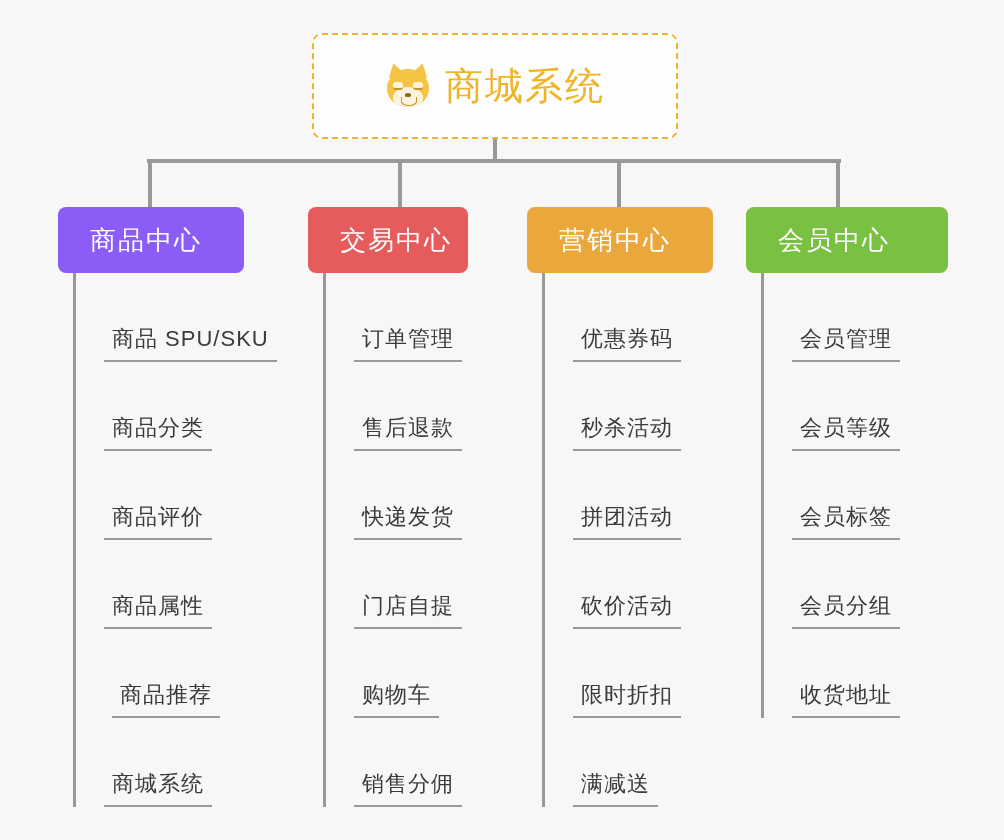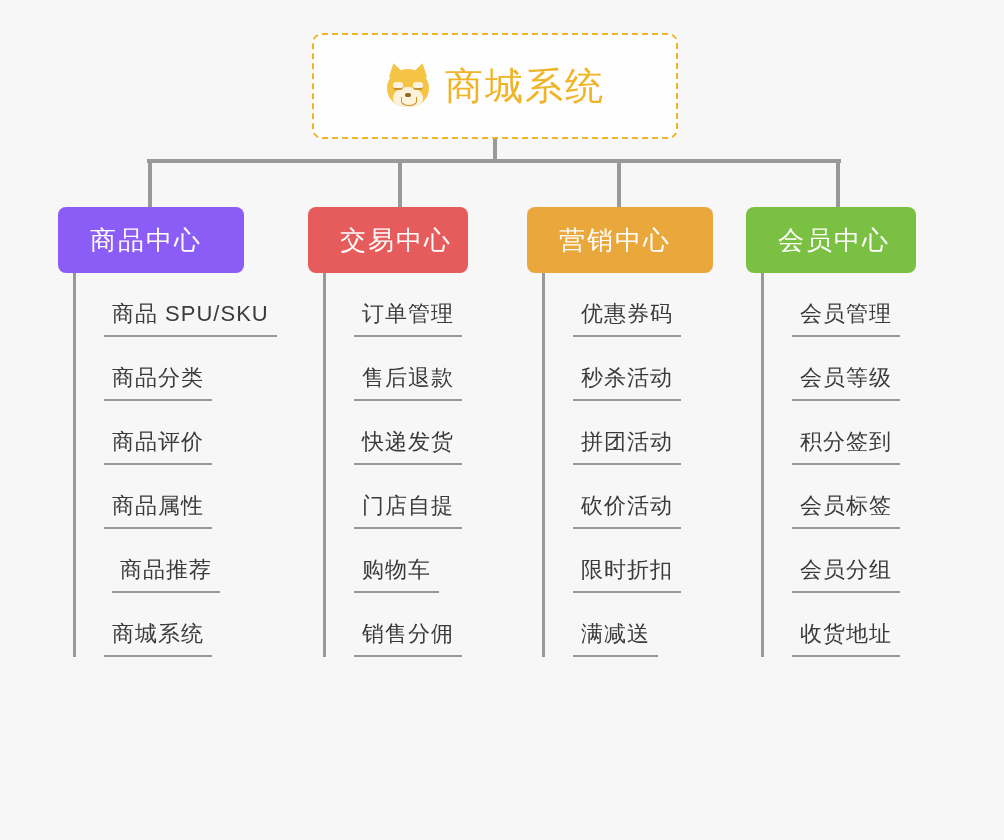--- a/index.html
+++ b/index.html
@@ -158,21 +158,21 @@
     letter-spacing: 2px;
   }
   .branch-body {
     position: relative;
     margin-left: 15px;
     padding-left: 0;
     border-left: 3px solid #999999;
   }
   .leaf {
     position: relative;
-    height: 64px;
+    height: 89px;
     box-sizing: border-box;
   }
   .leaf-inner {
     position: absolute;
     left: 28px;
     bottom: 0;
     padding: 0 8px 6px 8px;
     font-size: 22px;
     color: #3b3b3b;
     white-space: nowrap;
@@ -273,30 +273,27 @@
           </div>
           <div class="leaf">
             <div class="leaf-inner" style="border-bottom-color: rgb(153, 153, 153);">限时折扣</div>
           </div>
           <div class="leaf">
             <div class="leaf-inner" style="border-bottom-color: rgb(153, 153, 153);">满减送</div>
           </div>
         </div>
       </div>
       <div class="branch" style="left: 746px; width: 186px;">
-        <div class="branch-card" style="background: rgb(122, 193, 67); width: 170px;">会员中心</div>
+        <div class="branch-card" style="background: rgb(122, 193, 67); width: 202px;">会员中心</div>
         <div class="branch-body" style="border-left-color: rgb(153, 153, 153);">
           <div class="leaf">
             <div class="leaf-inner" style="border-bottom-color: rgb(153, 153, 153);">会员管理</div>
           </div>
           <div class="leaf">
             <div class="leaf-inner" style="border-bottom-color: rgb(153, 153, 153);">会员等级</div>
-          </div>
-          <div class="leaf">
-            <div class="leaf-inner" style="border-bottom-color: rgb(153, 153, 153);">积分签到</div>
           </div>
           <div class="leaf">
             <div class="leaf-inner" style="border-bottom-color: rgb(153, 153, 153); margin-top: 40px;">会员标签</div>
           </div>
           <div class="leaf">
             <div class="leaf-inner" style="border-bottom-color: rgb(153, 153, 153);">会员分组</div>
           </div>
           <div class="leaf">
             <div class="leaf-inner" style="border-bottom-color: rgb(153, 153, 153);">收货地址</div>
           </div>

